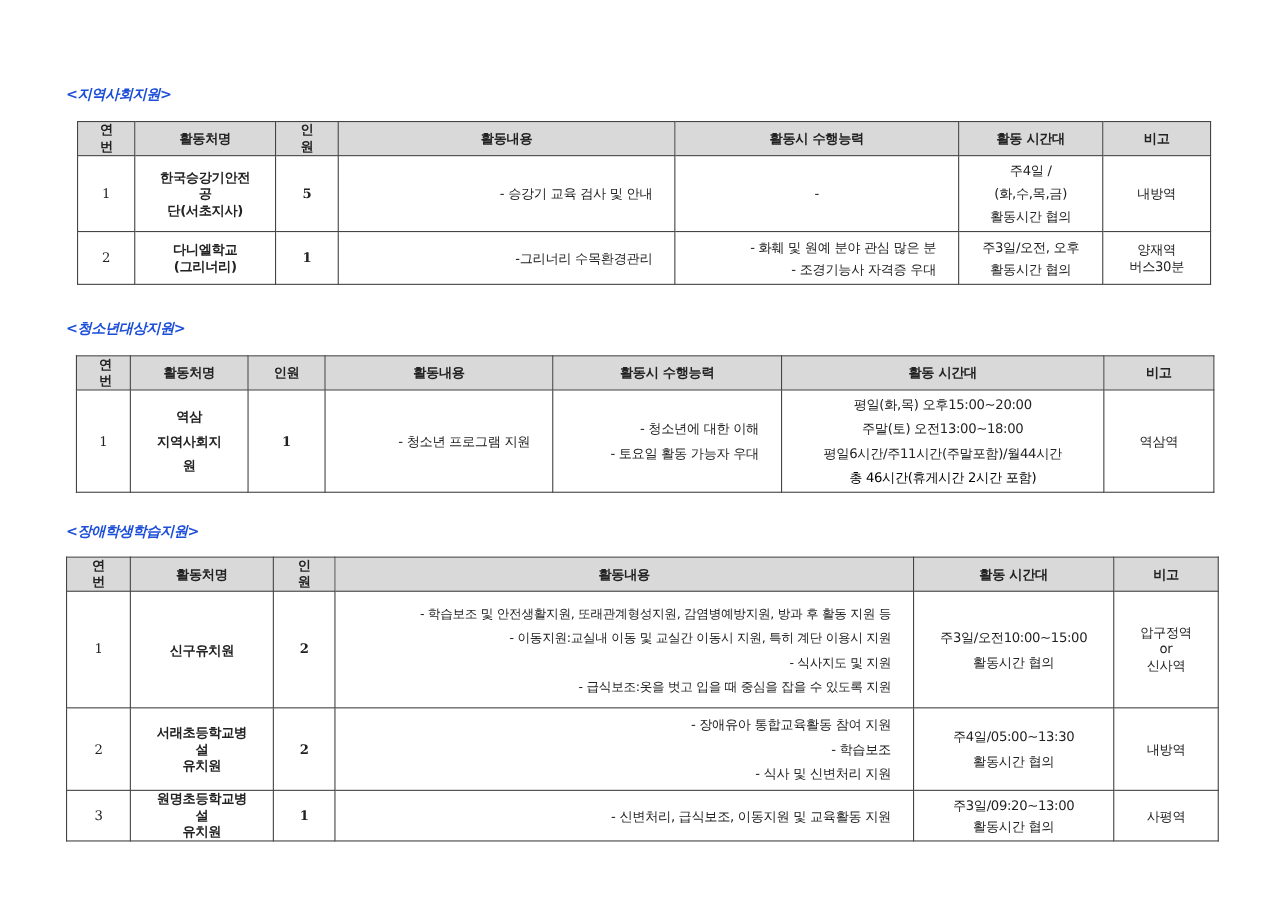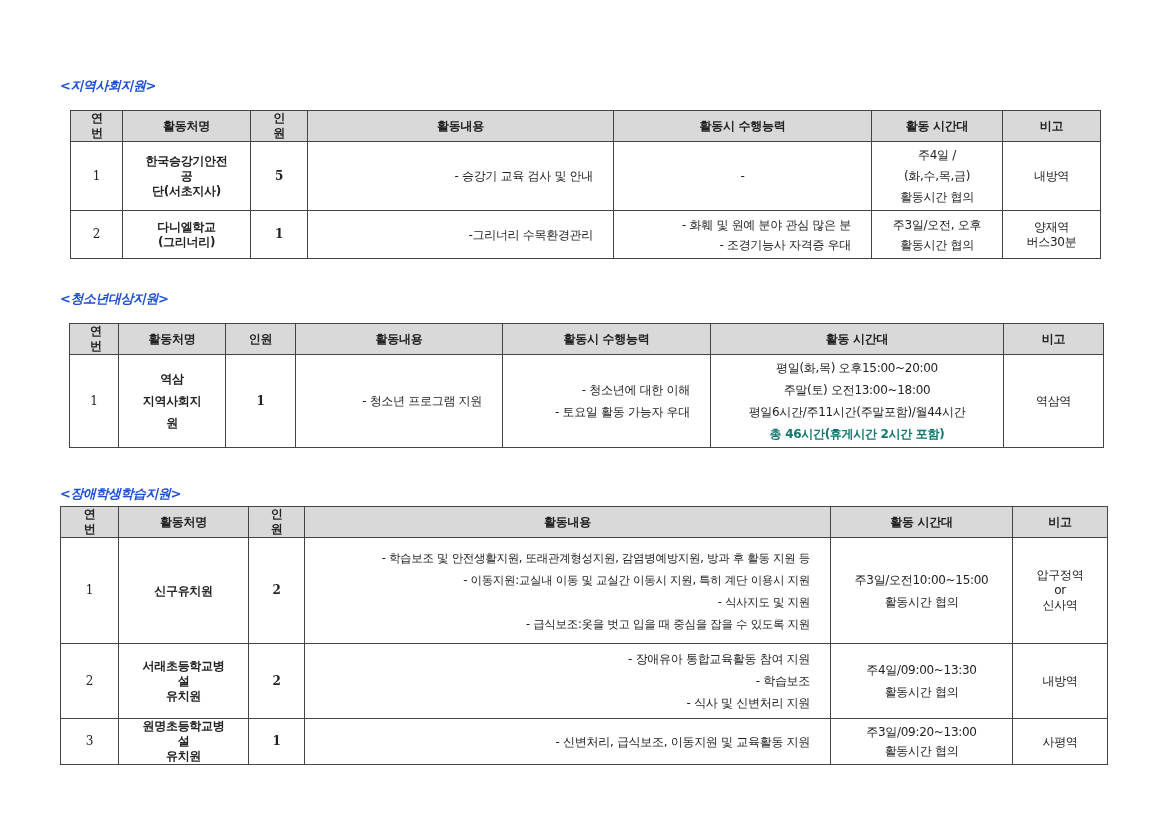--- a/index.html
+++ b/index.html
@@ -34,21 +34,21 @@
     font-family: "DejaVu Serif", "Liberation Serif", serif;
     font-weight: bold;
     font-size: 12px;
     height: 25px;
   }
   table.doc td.serif { font-family: "DejaVu Serif", "Liberation Serif", serif; }
   table.doc td.bold { font-weight: bold; }
   table.doc td.left { text-align: right; padding-left: 7px; }
   table.doc td .line { display: block; line-height: 22px; }
   table.doc td .line.tight { line-height: 15px; }
-  .blue { color: #0f766e; font-weight: bold; }
+  .blue { color: #000000; font-weight: normal; }
 </style>
 </head>
 <body>
 
 <div class="section-title" style="left:60px; top:77px;">&lt;지역사회지원&gt;</div>
 
 <table class="doc" style="left:70px; top:110px; width:1030px;">
   <colgroup>
     <col style="width:52px">
       <col style="width:128px">
@@ -162,21 +162,21 @@
         <span class="line">평일6시간/주11시간(주말포함)/월44시간</span>
         <span class="line blue">총 46시간(휴게시간 2시간 포함)</span>
       </td>
       <td>
         <span class="line">역삼역</span>
       </td>
     </tr>
   </tbody>
 </table>
 
-<div class="section-title" style="left:60px; top:474px;margin-top:11px;">&lt;장애학생학습지원&gt;</div>
+<div class="section-title" style="left:60px; top:474px;">&lt;장애학생학습지원&gt;</div>
 
 <table class="doc" style="left:60px; top:506px; width:1047px;">
   <colgroup>
     <col style="width:58px">
       <col style="width:130px">
       <col style="width:56px">
       <col style="width:526px">
       <col style="width:182px">
       <col style="width:95px">
   </colgroup>
@@ -218,21 +218,21 @@
         <span class="line tight">서래초등학교병설</span>
         <span class="line tight">유치원</span>
       </td>
       <td class="serif bold">2</td>
       <td class="left">
         <span class="line">- 장애유아 통합교육활동 참여 지원</span>
         <span class="line">- 학습보조</span>
         <span class="line">- 식사 및 신변처리 지원</span>
       </td>
       <td>
-        <span class="line">주4일/09:00~13:30</span>
+        <span class="line">주4일/05:00~13:30</span>
         <span class="line">활동시간 협의</span>
       </td>
       <td>
         <span class="line">내방역</span>
       </td>
     </tr>
     <tr style="height:44px">
       <td class="serif">3</td>
       <td class="bold">
         <span class="line tight">원명초등학교병설</span>

